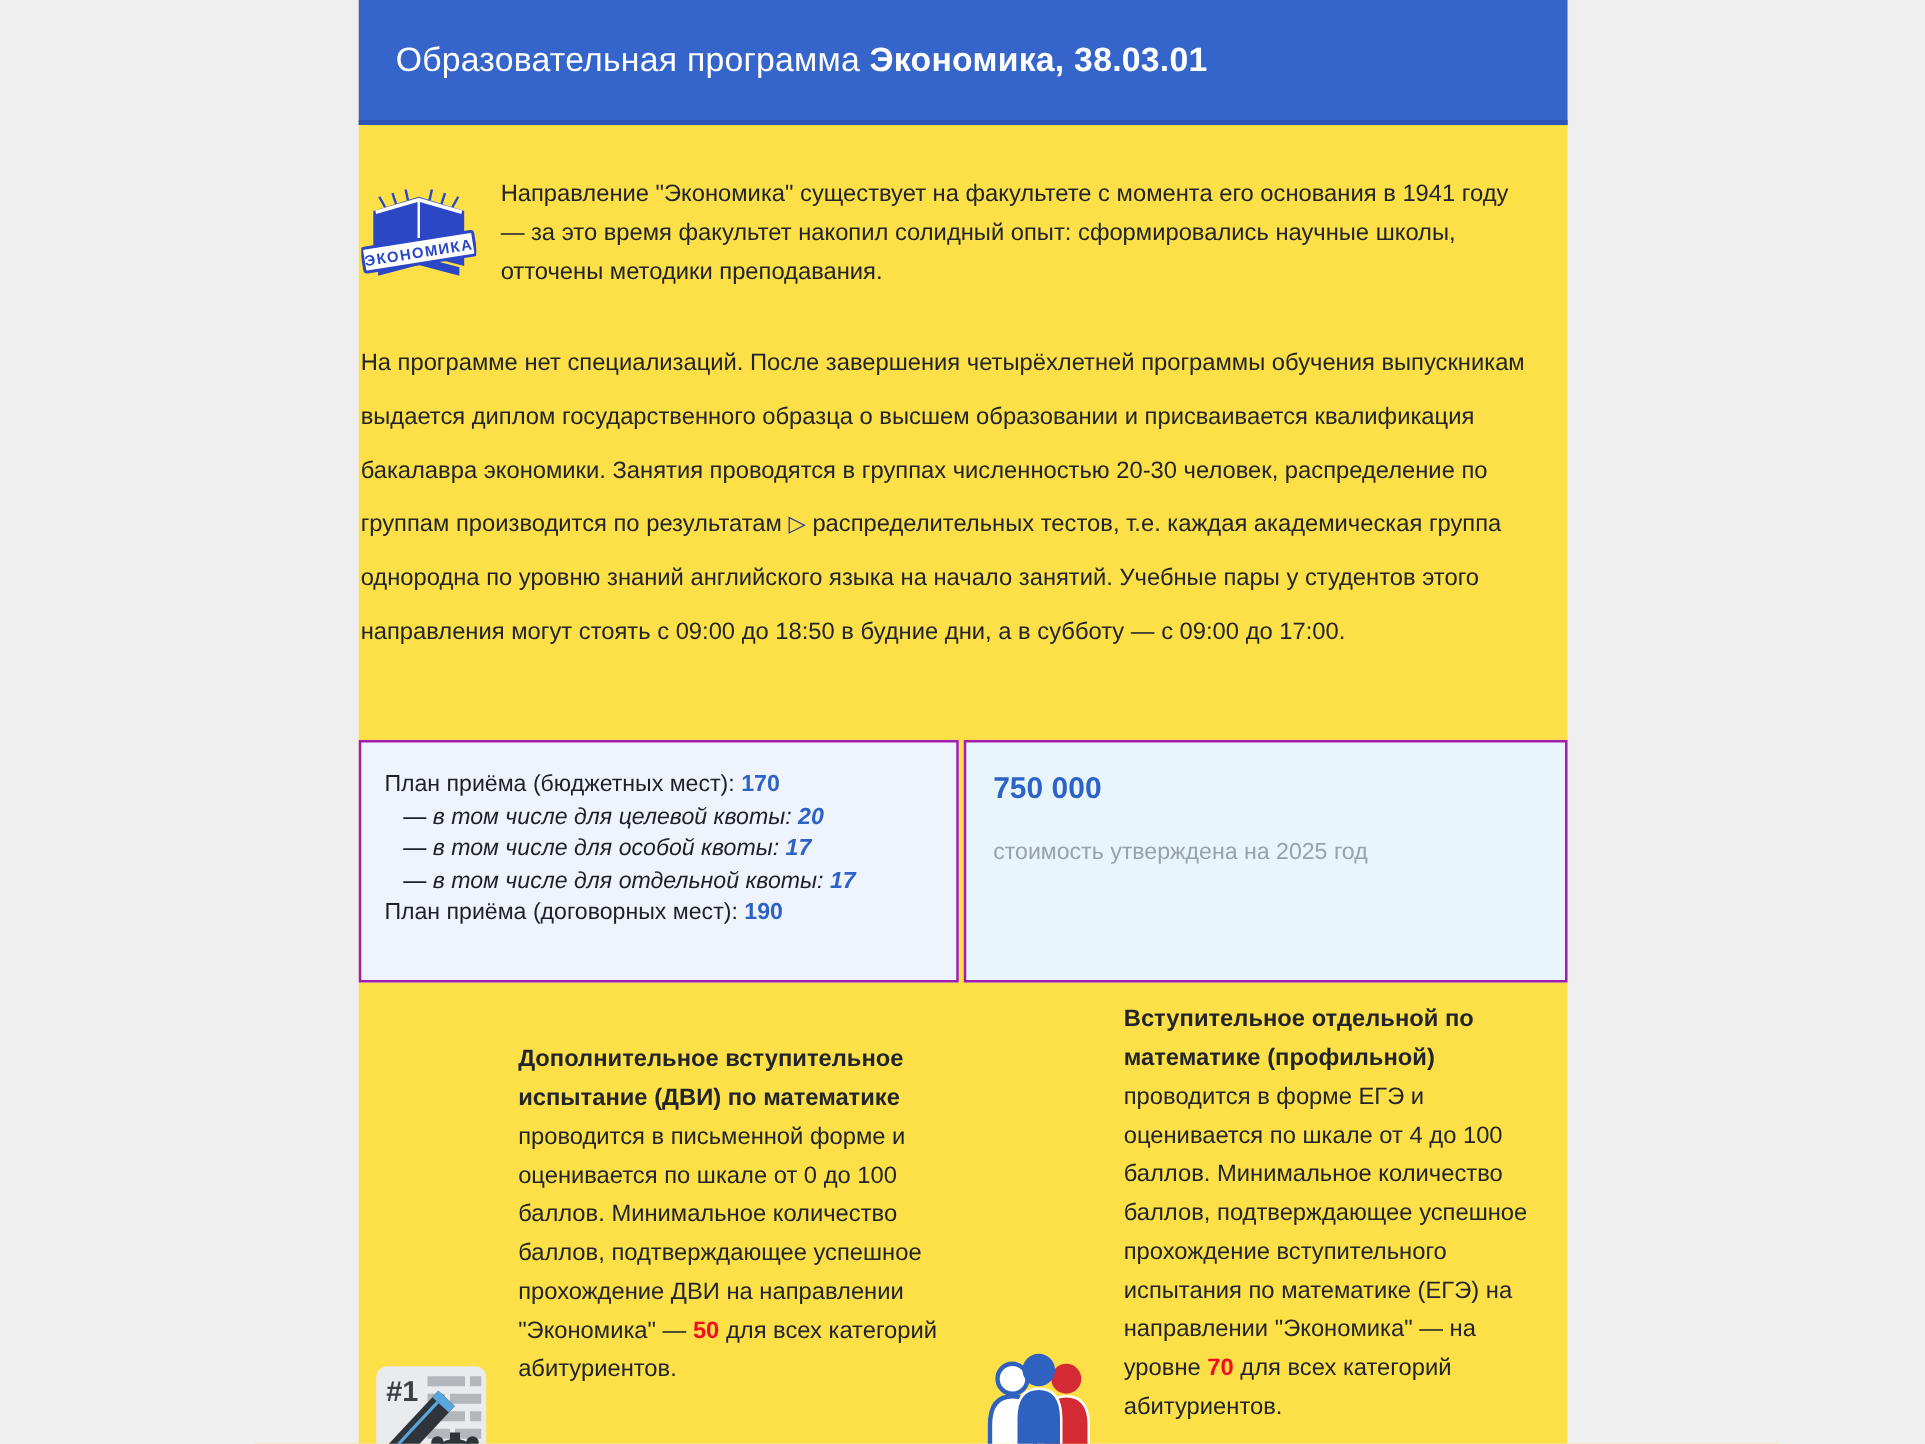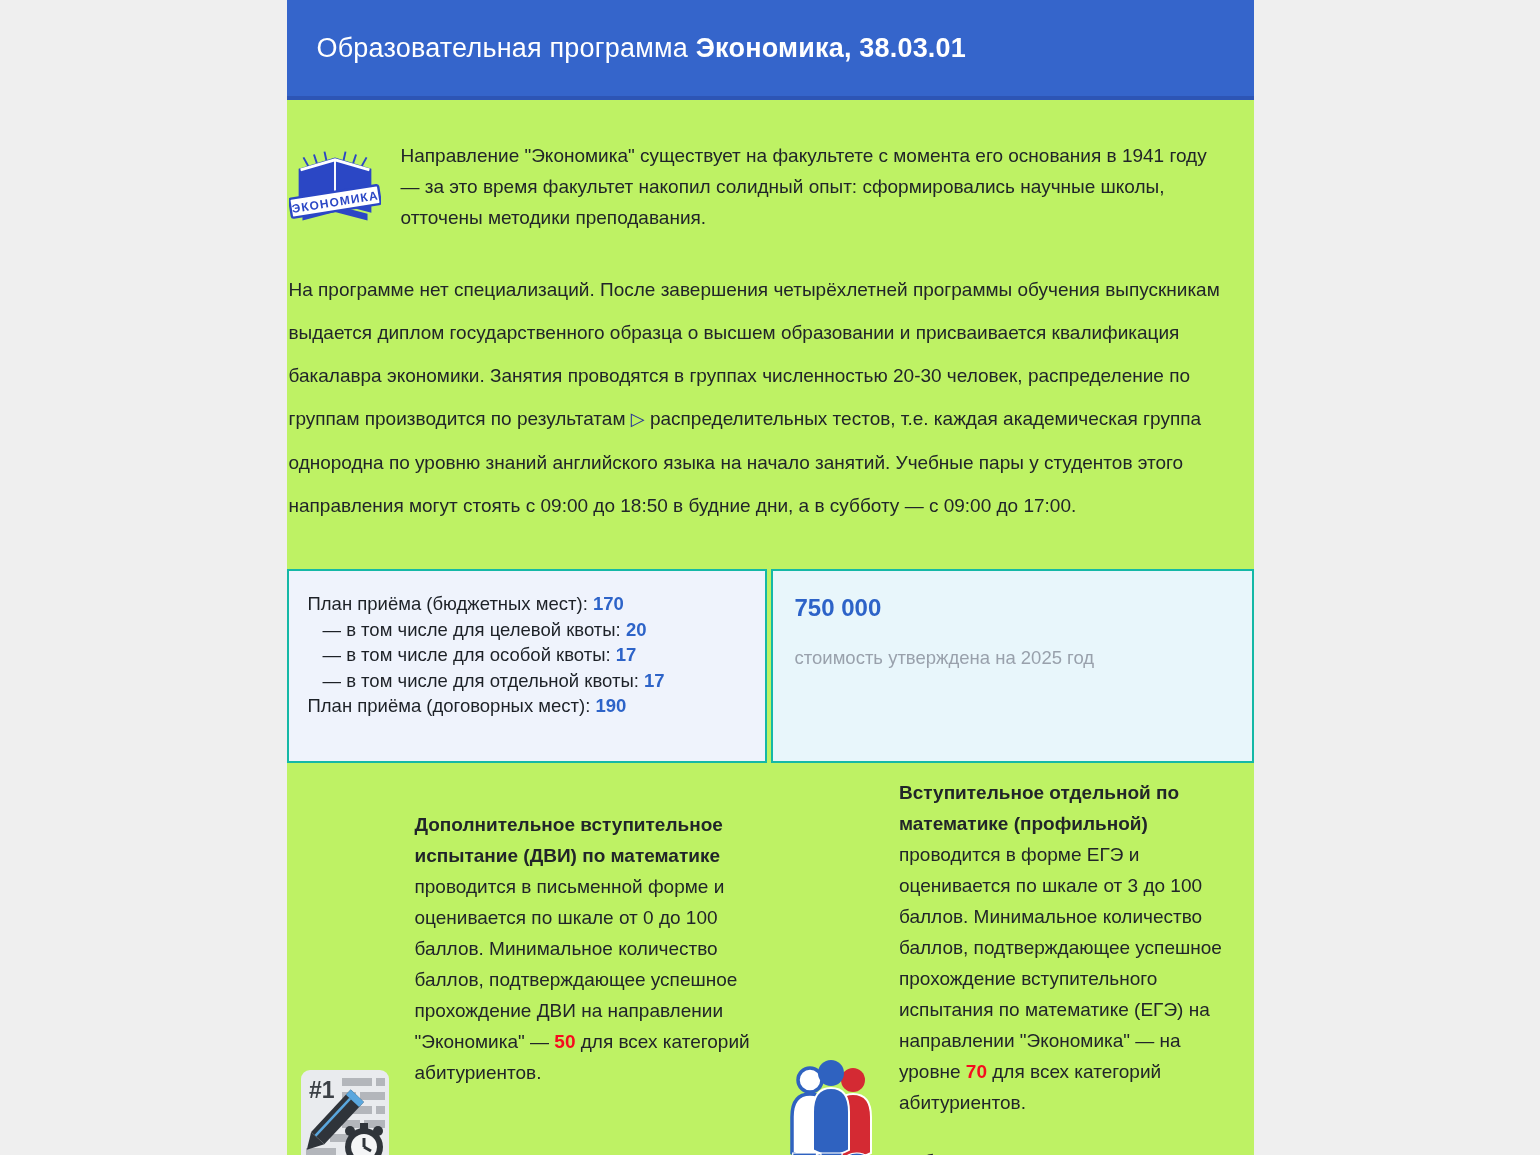--- a/index.html
+++ b/index.html
@@ -6,21 +6,21 @@
   body {
     width: 1540px; height: 1155px;
     background: #efefef;
     font-family: "Liberation Sans", sans-serif;
     overflow: hidden;
   }
   .page { width: 1540px; height: 1155px; overflow: hidden; position: relative; }
   .column {
     width: 967px; height: 100%;
     margin: 0 auto;
-    background: #bef264;
+    background: #fde047;
   }
   
   .banner {
     height: 100px; box-sizing: border-box;
     background: #3565cb;
     border-bottom: 4px solid #2d55b5;
     display: flex; align-items: center;
     padding: 0 30px;
   }
   .banner-title { color: #ffffff; font-size: 27px; font-weight: 400; letter-spacing: .2px; }
@@ -30,25 +30,25 @@
   .intro-icon { width: 92px; flex: none; margin-top: 4px; }
   .intro-text { font-size: 19px; line-height: 31px; color: #212529; margin-left: 20px; }
   
   .about {
     padding: 32px 10px 0 2px;
     font-size: 19px; line-height: 43px; color: #212529;
   }
   .marker { color: #232e9c; font-size: 18px; }
   
   .boxes { display: flex; gap: 4px; margin-top: 42px; }
-  .box { box-sizing: border-box; border: 2px solid #14b8a6; flex: 1; min-height: 194px; }
+  .box { box-sizing: border-box; border: 2px solid #a21caf; flex: 1; min-height: 194px; margin-top: 23px; }
   .box-admission { background: #eff3fc; padding: 20px 14px 14px 19px; }
   .box-cost { background: #e8f6fb; padding: 21px 14px 14px 22px; }
   .admission-row { font-size: 18.5px; line-height: 25.5px; color: #1d2127; }
-  .admission-row.indent { padding-left: 15px; }
+  .admission-row.indent { padding-left: 15px; font-style: italic; }
   .num { color: #2d63c8; font-weight: 700; }
   .cost-title { font-size: 18.5px; line-height: 26px; color: #1d2127; }
   .cost-price { font-size: 24px; font-weight: 700; color: #2d63c8; margin-top: 2px; }
   .cost-note { font-size: 18.5px; color: #99a1ac; margin-top: 25px; }
   
   .exam-row { display: flex; margin-top: 14px; }
   .exam-col { position: relative; flex: 1; box-sizing: border-box; }
   .exam-col.left  { padding: 32px 0 0 128px; }
   .exam-col.right { padding: 0 0 0 130px; }
   .exam-text { width: 340px; font-size: 19px; line-height: 31px; color: #212529; }
@@ -164,21 +164,21 @@
               <circle cx="64" cy="82" r="13" fill="#f4f5f6"></circle>
               <line x1="64" y1="82" x2="64" y2="73" stroke="#2f343a" stroke-width="3"></line>
               <line x1="64" y1="82" x2="71" y2="86" stroke="#2f343a" stroke-width="3"></line>
             </g>
           </svg>
         </div>
       </div>
 
       <div class="exam-col right">
         <div class="exam-text">
-          <span class="lead">Вступительное отдельной по математике (профильной)</span><span> проводится в форме ЕГЭ и оценивается по шкале от 3 до 100 баллов. Минимальное количество баллов, подтверждающее успешное прохождение вступительного испытания по математике (ЕГЭ) на направлении "Экономика" — на уровне </span><span class="score">70</span><span> для всех категорий абитуриентов.</span>
+          <span class="lead">Вступительное отдельной по математике (профильной)</span><span> проводится в форме ЕГЭ и оценивается по шкале от 4 до 100 баллов. Минимальное количество баллов, подтверждающее успешное прохождение вступительного испытания по математике (ЕГЭ) на направлении "Экономика" — на уровне </span><span class="score">70</span><span> для всех категорий абитуриентов.</span>
         </div>
         <div class="next-para">Победители и призёры</div>
         <div class="exam-icon-right">
           <svg width="95" height="132" viewBox="0 0 95 132">
             <g>
               <circle cx="26" cy="23" r="12" fill="#ffffff" stroke="#2f62c0" stroke-width="3.5"></circle>
               <path d="M8 96 L8 60 Q8 37 26 37 Q44 37 44 60 L44 96 Q26 105 8 96 Z" fill="#ffffff" stroke="#2f62c0" stroke-width="3.5"></path>
             </g>
             <g>
               <circle cx="69" cy="23" r="12" fill="#d42a33"></circle>

